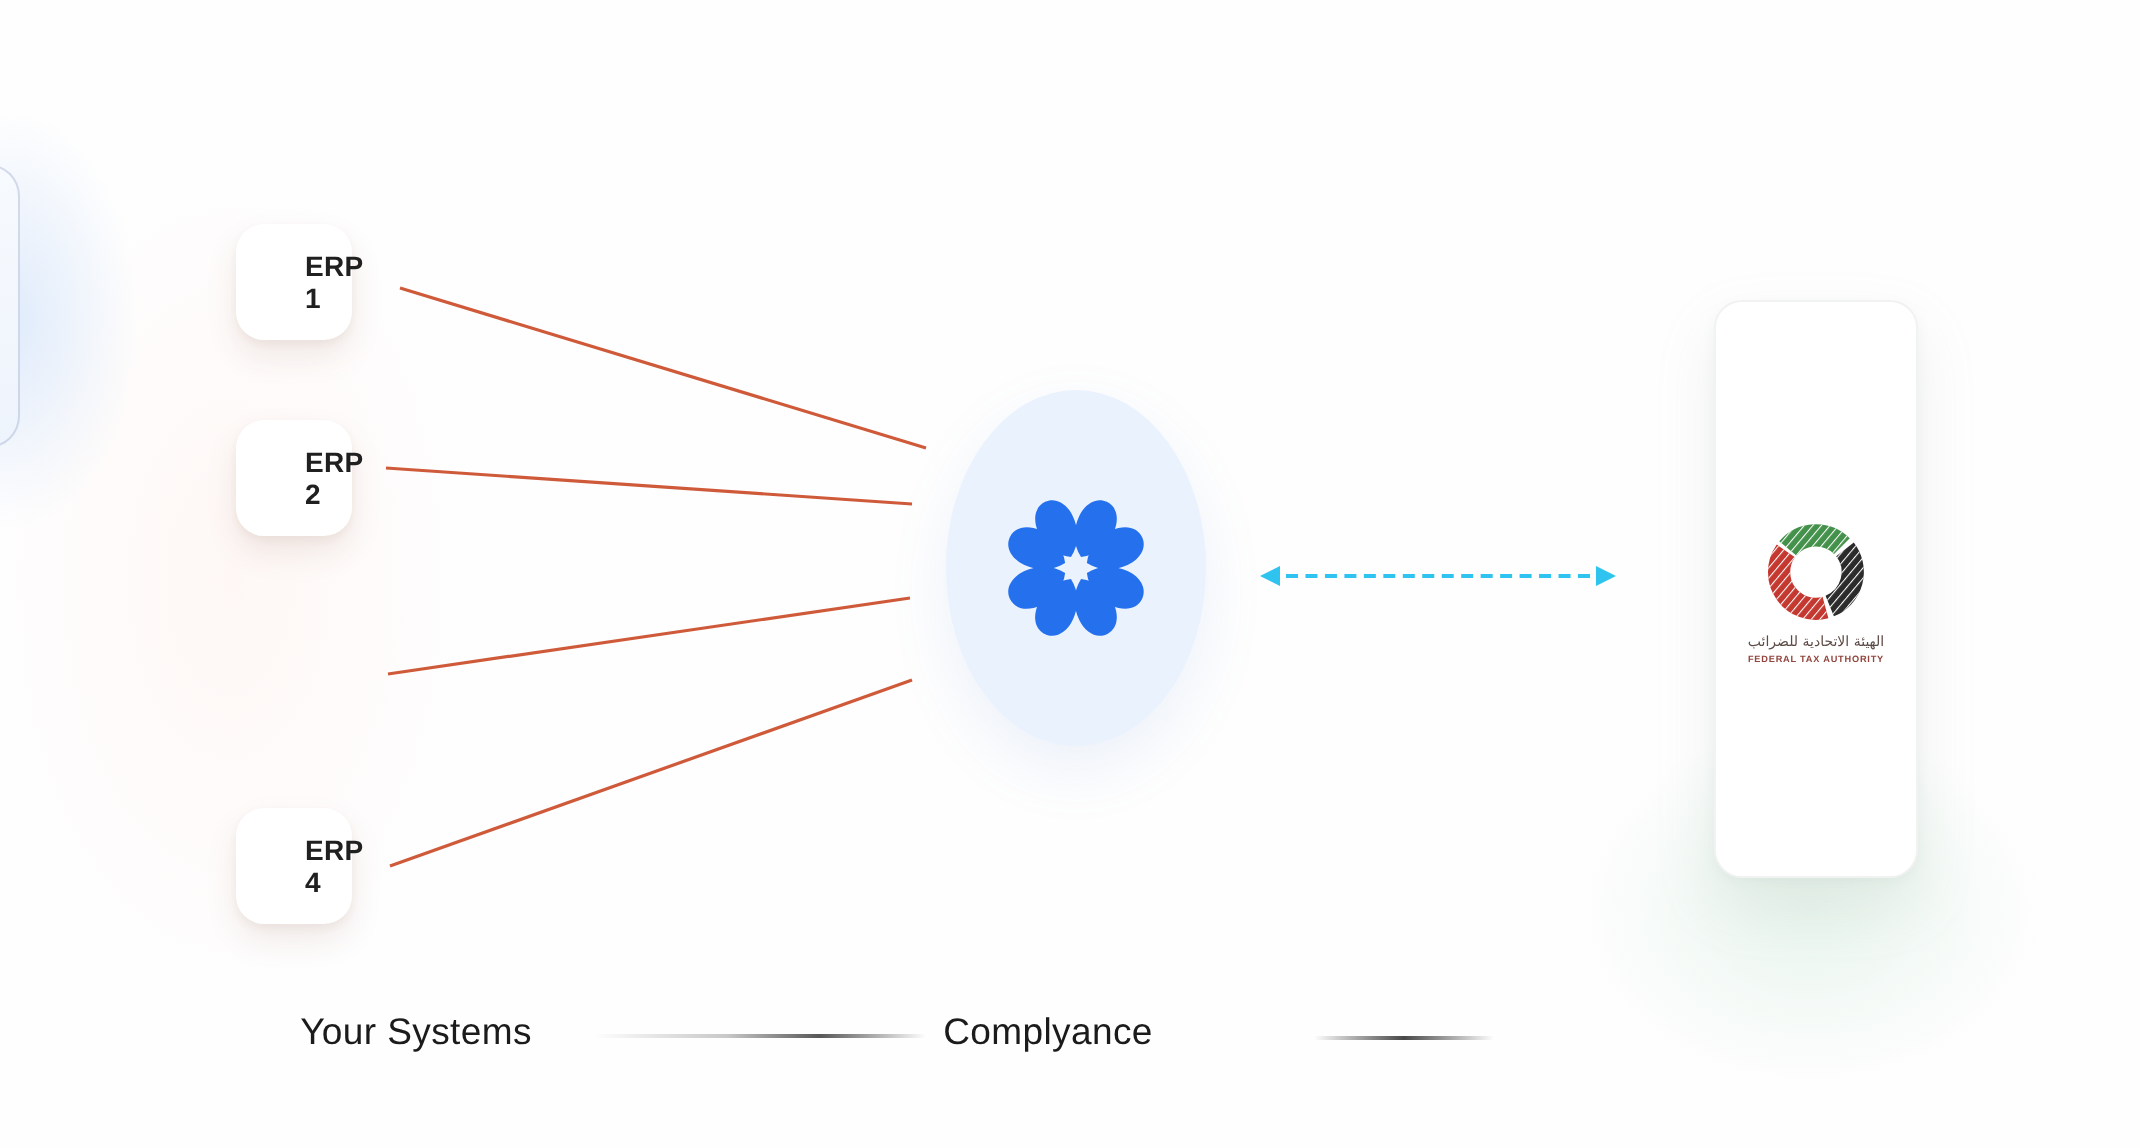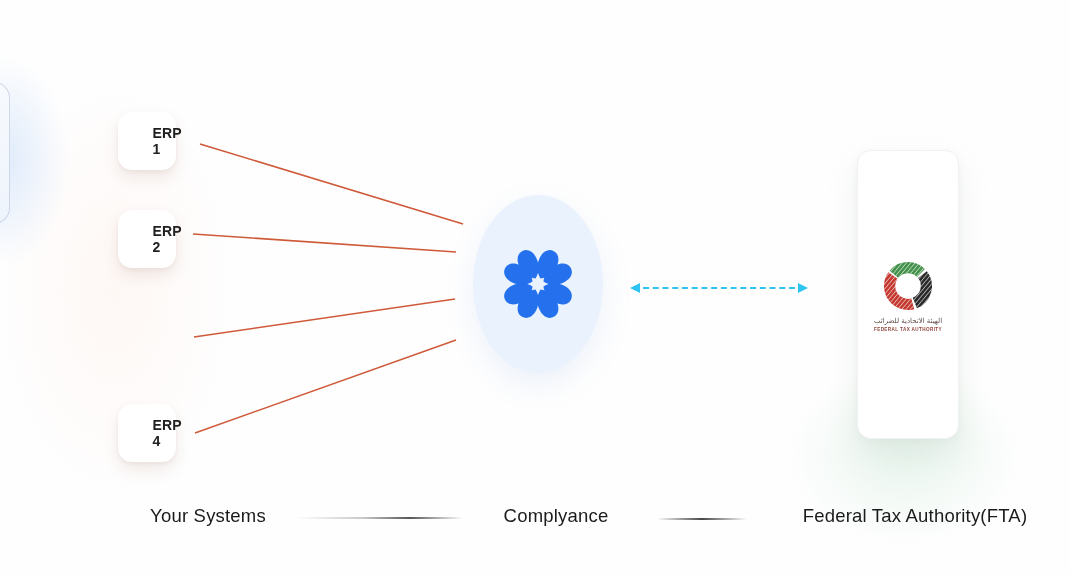--- a/index.html
+++ b/index.html
@@ -56,21 +56,21 @@
   }
   .fta-logo{display:block;margin-bottom:3px;}
   .fta-arabic{font-family:"DejaVu Sans",sans-serif;font-size:7px;color:#5c4a46;line-height:1.1;text-align:center;}
   .fta-english{font-size:4.6px;font-weight:700;color:#93443c;letter-spacing:0.4px;margin-top:1px;text-align:center;}
 
   
   .footer-label{
     position:absolute;top:505px;transform:translateX(-50%);
     font-size:18.5px;font-weight:400;color:#1b1b1b;letter-spacing:0.2px;white-space:nowrap;
   }
-  .lbl-your{left:208px}.lbl-comp{left:556px}.lbl-fta{left:915px}
+  .lbl-your{left:208px}.lbl-comp{left:524px}.lbl-fta{left:915px}
   .divider{position:absolute;height:2px;border-radius:1px;}
   .divider-1{
     left:297px;top:517px;width:166px;
     background:linear-gradient(90deg, rgba(120,120,120,0) 0%, rgba(100,100,100,0.35) 40%, rgba(45,45,45,0.8) 68%, rgba(120,120,120,0) 100%);
   }
   .divider-2{
     left:657px;top:518px;width:90px;
     background:linear-gradient(90deg, rgba(120,120,120,0) 0%, rgba(40,40,40,0.85) 50%, rgba(120,120,120,0) 100%);
   }
 </style>
@@ -138,15 +138,14 @@
       </g>
     </svg>
     <div class="fta-arabic">الهيئة الاتحادية للضرائب</div>
     <div class="fta-english">FEDERAL TAX AUTHORITY</div>
   </div>
 
   <div class="footer-label lbl-your">Your Systems</div>
   <div class="divider divider-1"></div>
   <div class="footer-label lbl-comp">Complyance</div>
   <div class="divider divider-2"></div>
-  <div class="footer-label lbl-fta">Federal Tax Authority(FTA)</div>
 
 </div>
 
 </body></html>

